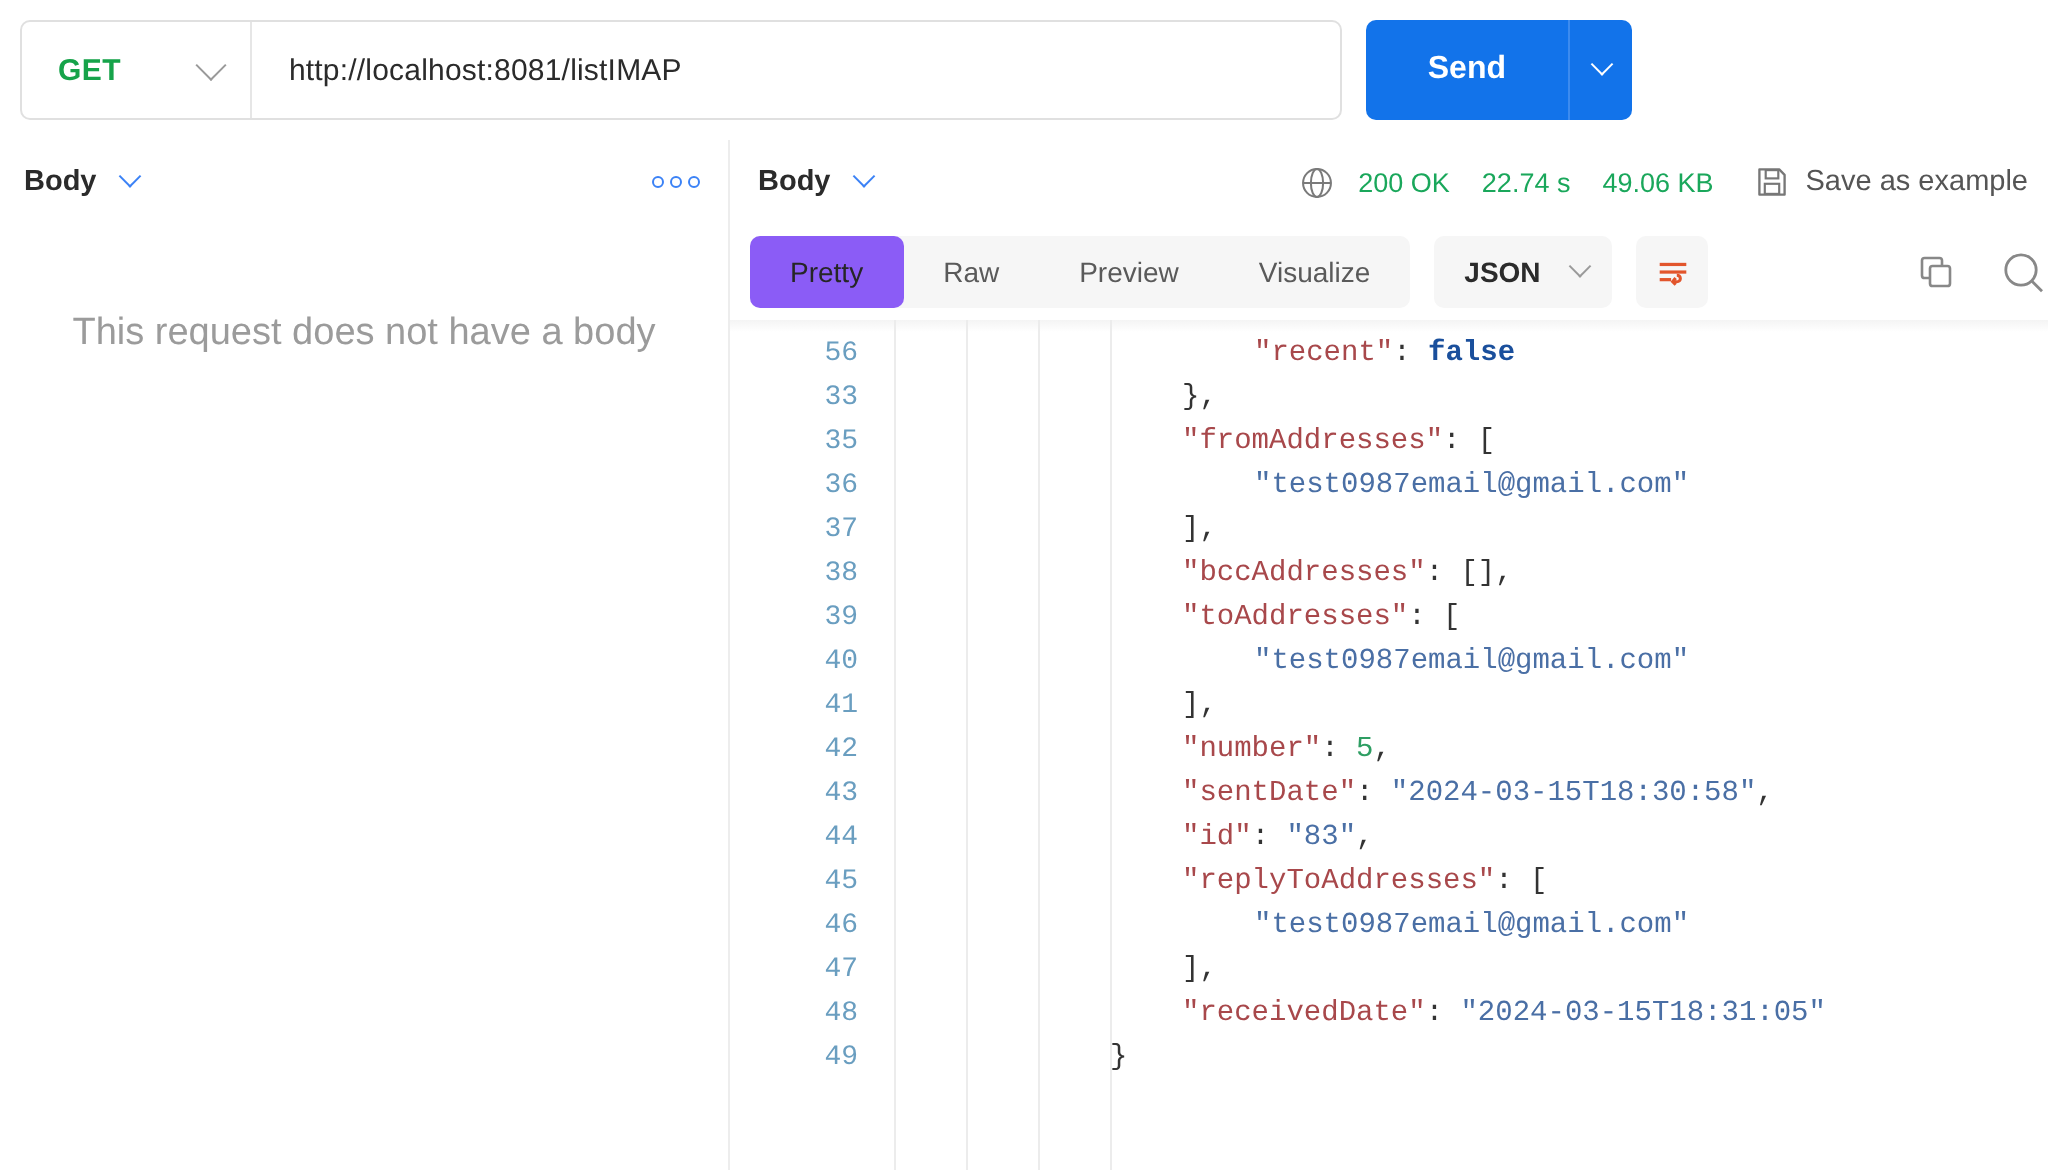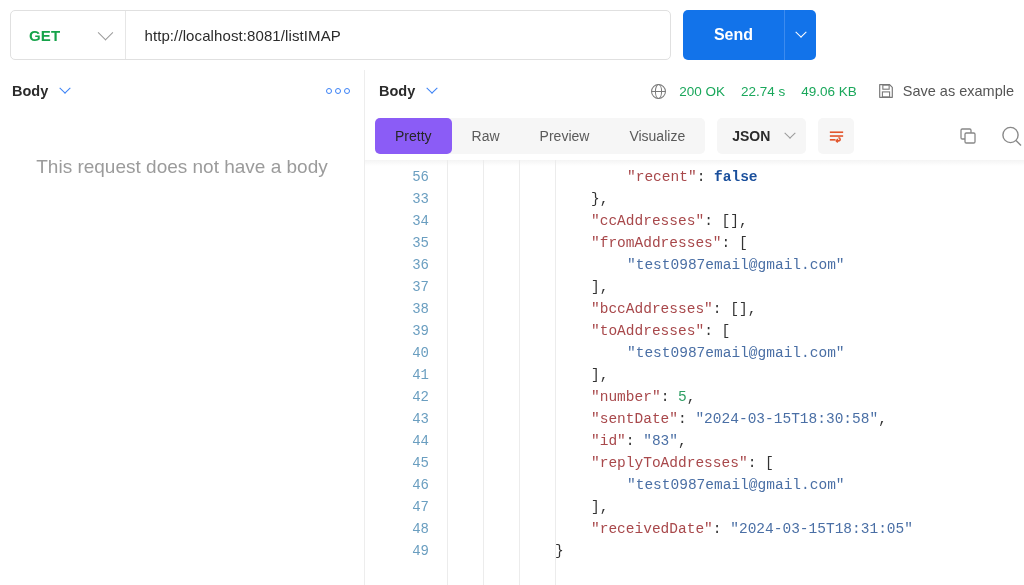--- a/index.html
+++ b/index.html
@@ -225,24 +225,20 @@
         <div class="code-rows" id="code-rows">
             <div class="crow">
               <div class="lno">56</div>
               <div class="ctext" style="padding-left: 180px;"><span class="k">"recent"</span><span class="p">: </span><span class="b">false</span></div>
             </div>
             <div class="crow">
               <div class="lno">33</div>
               <div class="ctext" style="padding-left: 144px;"><span class="p">},</span></div>
             </div>
             <div class="crow">
-              <div class="lno">34</div>
-              <div class="ctext" style="padding-left: 144px;"><span class="k">"ccAddresses"</span><span class="p">: [],</span></div>
-            </div>
-            <div class="crow">
               <div class="lno">35</div>
               <div class="ctext" style="padding-left: 144px;"><span class="k">"fromAddresses"</span><span class="p">: [</span></div>
             </div>
             <div class="crow">
               <div class="lno">36</div>
               <div class="ctext" style="padding-left: 180px;"><span class="s">"test0987email@gmail.com"</span></div>
             </div>
             <div class="crow">
               <div class="lno">37</div>
               <div class="ctext" style="padding-left: 144px;"><span class="p">],</span></div>

